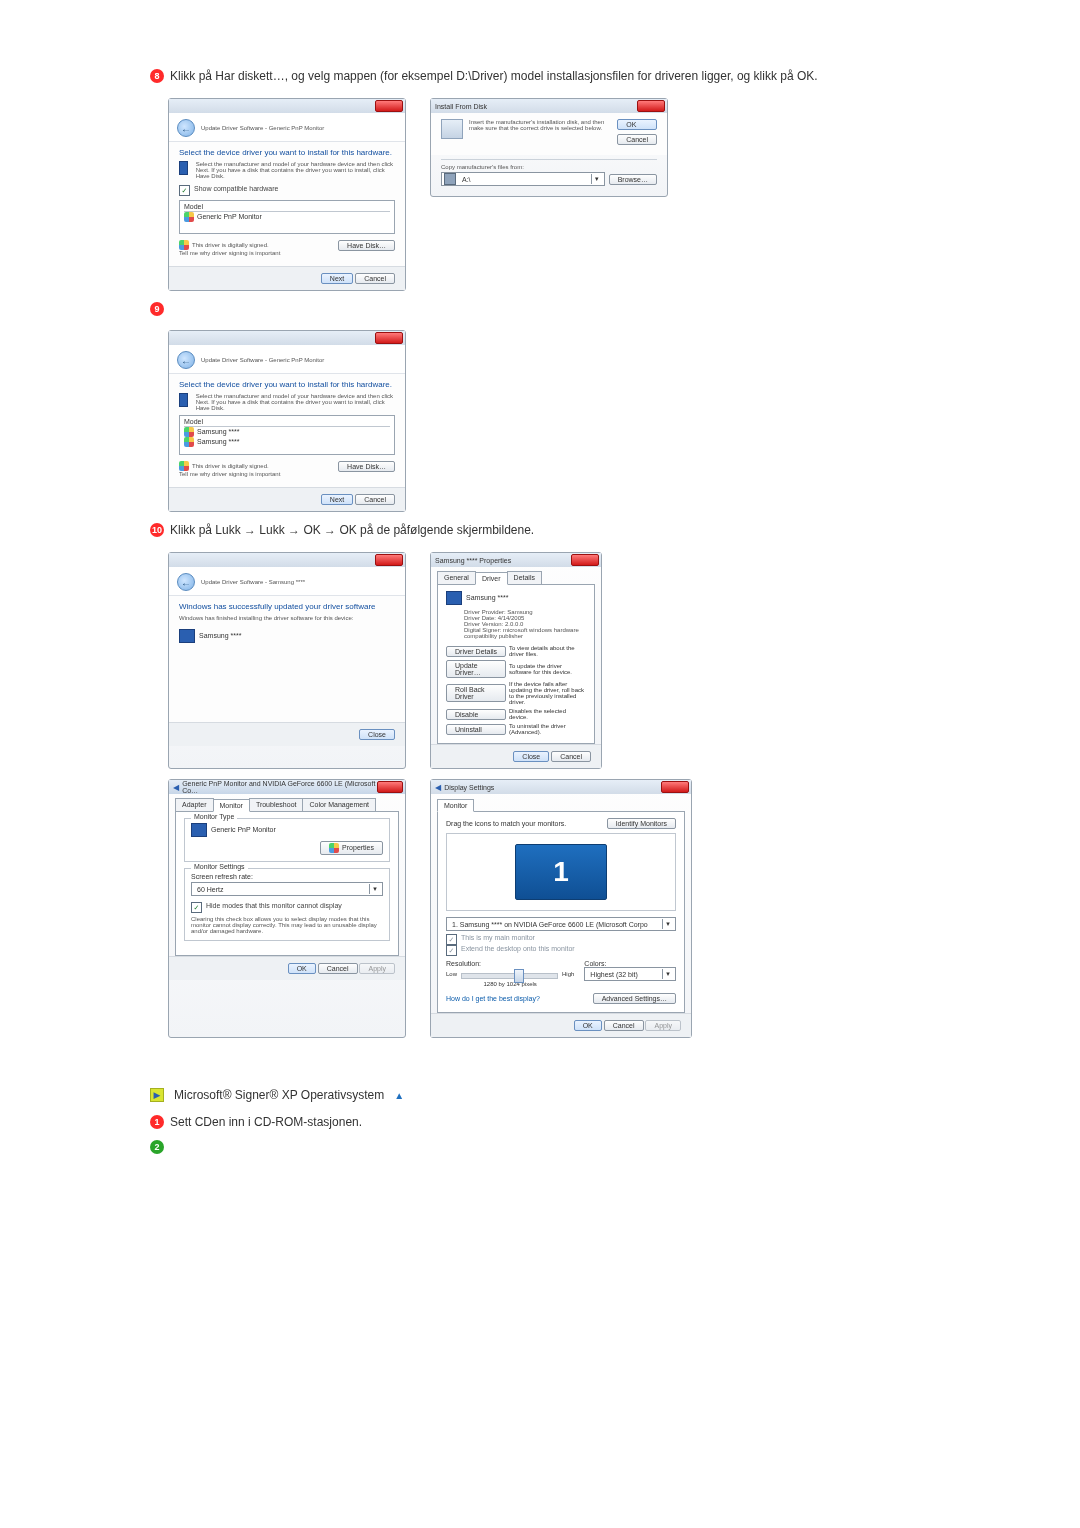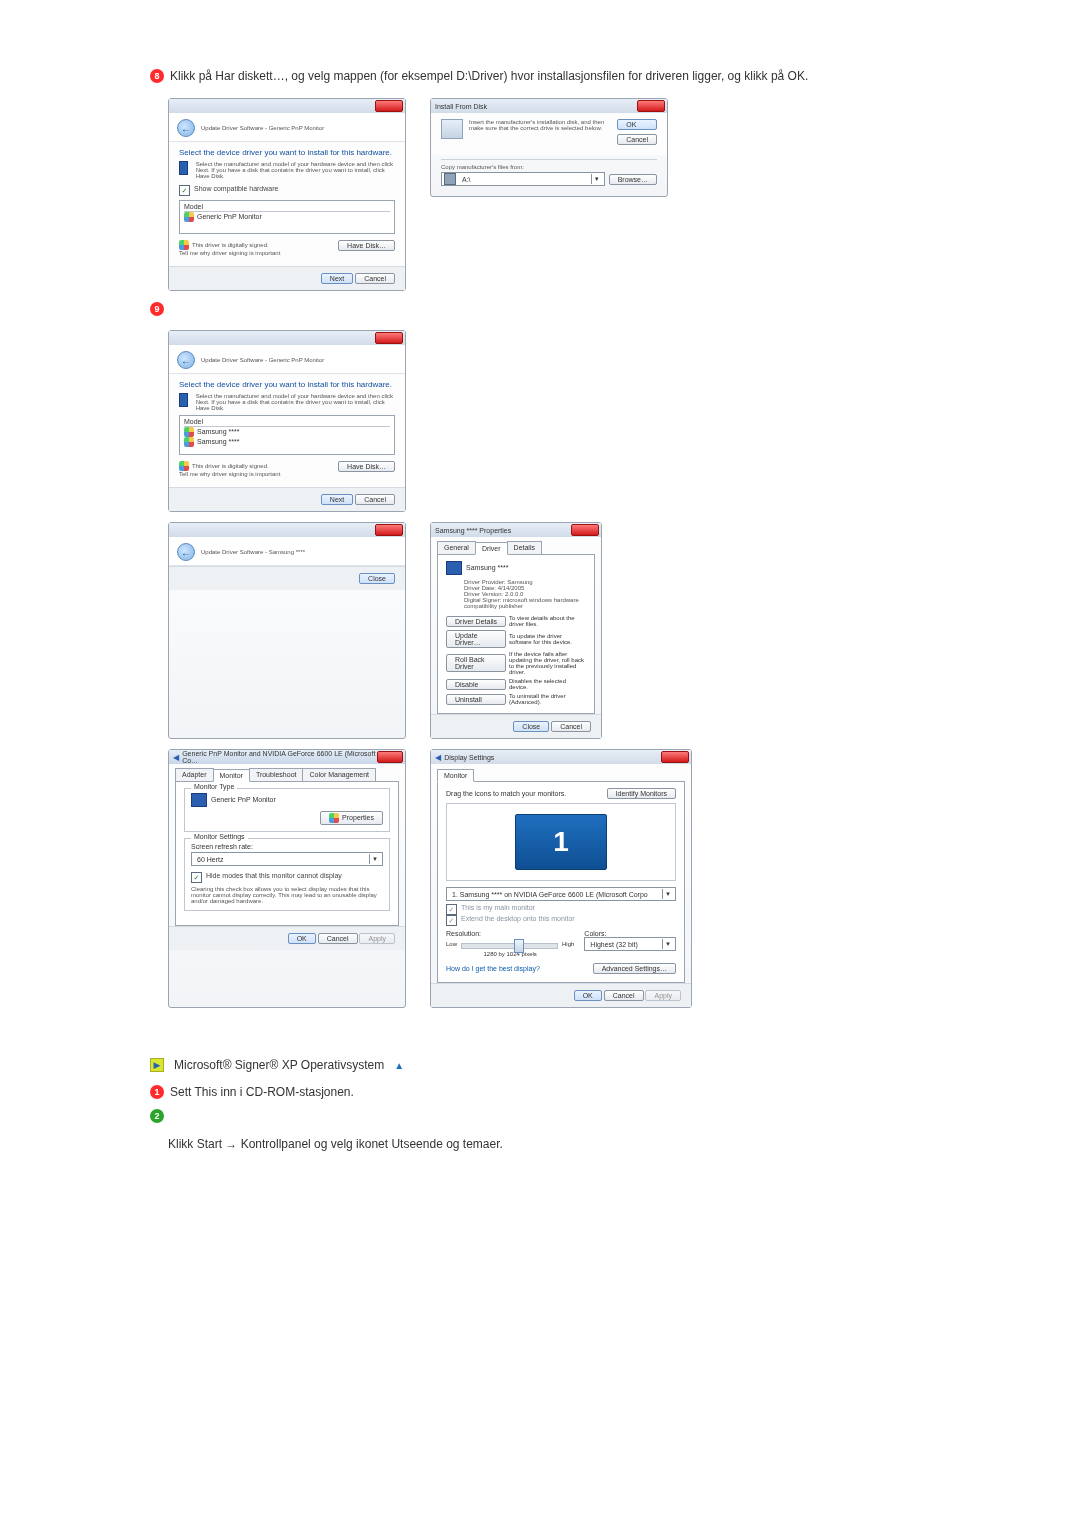--- a/index.html
+++ b/index.html
@@ -144,21 +144,21 @@
   h4.sec{font-size:12px;font-weight:normal;color:#333;margin:0 0 12px;display:flex;align-items:center;gap:10px;}
 </style>
 </head>
 <body>
 
 <div class="page">
 
   <div class="step">
     <div class="step-row">
       <span class="bullet">8</span>
-      <span class="step-text">Klikk på Har diskett…, og velg mappen (for eksempel D:\Driver) hvor installasjonsfilen for driveren ligger, og klikk på OK.</span>
+      <span class="step-text">Klikk på Har diskett…, og velg mappen (for eksempel D:\Driver) model installasjonsfilen for driveren ligger, og klikk på OK.</span>
     </div>
   </div>
 
   <div class="screens">
 
     <div class="win wide">
       <div class="titlebar">
           <span class="tb-closered"></span>
         </div>
       <div class="header">
@@ -257,30 +257,41 @@
           <span class="btn">Have Disk…</span>
         </div>
       </div>
       <div class="winfoot">
         <span class="btn primary">Next</span>
         <span class="btn">Cancel</span>
       </div>
     </div>
   </div>
 
+  <div class="step">
+    <div class="step-row">
+      <span class="bullet">10</span>
+      <span class="step-text">Klikk på Lukk → Lukk → OK → OK på de påfølgende skjermbildene.</span>
+    </div>
+  </div>
 
   <div class="screens">
 
     <div class="win wide">
       <div class="titlebar">
           <span class="tb-closered"></span>
         </div>
       <div class="header">
         <span class="backarrow">←</span>
         <span class="tiny">Update Driver Software - Samsung ****</span>
+      </div>
+      <div class="body" style="min-height:110px">
+        <div class="blue-link" style="font-size:8px">Windows has successfully updated your driver software</div>
+        <div class="tiny" style="margin-top:4px">Windows has finished installing the driver software for this device:</div>
+        <div style="margin-top:8px"><span class="monicon"></span><span>Samsung ****</span></div>
       </div>
       <div class="winfoot">
         <span class="btn primary">Close</span>
       </div>
     </div>
 
     <div class="win" style="width:170px">
       <div class="titlebar" style="justify-content:space-between;padding-left:4px">
         <span>Samsung **** Properties</span>
         <span class="tb-closered"></span>
@@ -435,24 +446,23 @@
 
   <h4 class="sec">
     <span class="play">▶</span>
     <span>Microsoft® Signer® XP Operativsystem</span>
     <span class="uptri">▲</span>
   </h4>
 
   <div class="step">
     <div class="step-row">
       <span class="bullet">1</span>
-      <span class="step-text">Sett This inn i CD-ROM-stasjonen.</span>
+      <span class="step-text">Sett CDen inn i CD-ROM-stasjonen.</span>
     </div>
   </div>
   <div class="step" style="margin-top:-6px">
     <div class="step-row">
       <span class="bullet green">2</span>
       <span class="step-text"></span>
     </div>
   </div>
-  <div style="margin:14px 0 0 18px">Klikk Start → Kontrollpanel og velg ikonet Utseende og temaer.</div>
 
 </div>
 
 </body></html>

